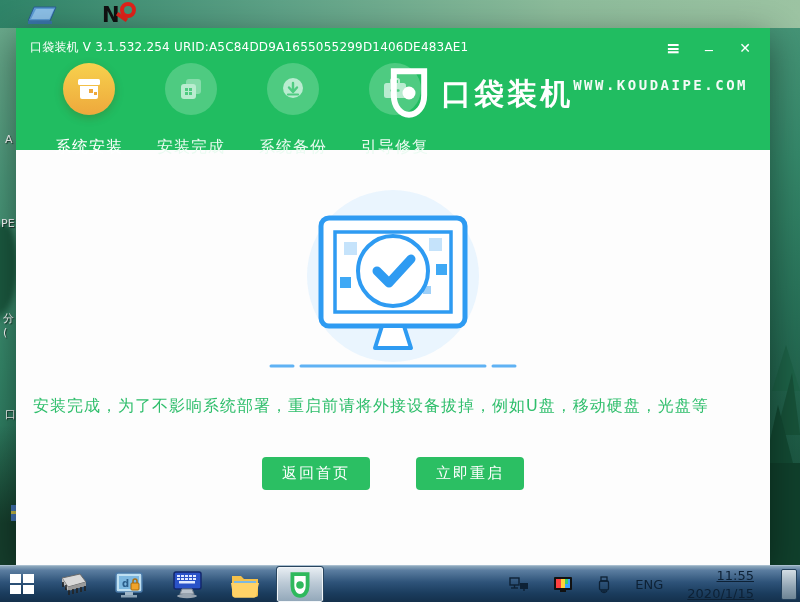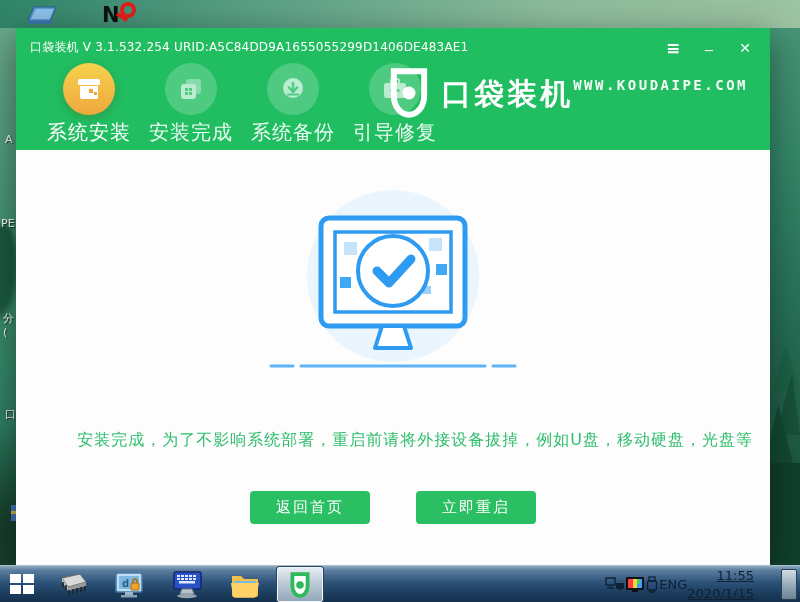--- a/index.html
+++ b/index.html
@@ -37,48 +37,48 @@
   .wc-min { font-size:13px; padding-top:6px; }
   .wc-close { font-size:14px; }
   
   .header { height:95px; background:#21bd61; position:relative; display:flex; align-items:flex-start; }
   .nav { display:flex; padding-left:22px; }
   .nav-item { width:102px; display:flex; flex-direction:column; align-items:center; padding-top:8px; cursor:pointer; }
   .nav-circle { width:52px; height:52px; border-radius:50%; background:#4ecb81;
     display:flex; align-items:center; justify-content:center; }
   .nav-item.active .nav-circle { background:linear-gradient(180deg,#f7d14d,#eea83c);
     box-shadow:0 3px 8px rgba(90,60,0,.25); }
-  .nav-label { margin-top:4px; font-size:20px; color:#eafbf1; letter-spacing:1px; }
+  .nav-label { margin-top:22px; font-size:16px; color:#eafbf1; letter-spacing:1px; }
   .nav-item.active .nav-label { color:#fff; }
   .brand { position:absolute; right:22px; top:12px; display:flex; align-items:center; gap:10px; color:#fff; }
   .brand-text { display:flex; flex-direction:row; }
   .brand-name { font-size:30px; font-weight:bold; letter-spacing:3px; line-height:1.1; }
   .brand-site { font-size:14px; letter-spacing:2.5px; font-weight:bold; opacity:.95;
     font-family:"DejaVu Sans Mono","Liberation Mono",monospace; }
   
   .content { height:415px; position:relative; display:flex; flex-direction:column; align-items:center; }
   .illus { margin-top:26px; }
-  .message { margin-top:44px; color:#2ebe6b; font-size:16px; letter-spacing:1px; text-align:right; width:720px; }
+  .message { margin-top:10px; color:#2ebe6b; font-size:16px; letter-spacing:1px; text-align:left; width:720px; }
   .btn-row { margin-top:40px; display:flex; gap:46px; }
-  .gbtn { width:120px; height:33px; background:#2bbf63; color:#fff; font-size:15px; letter-spacing:2px;
+  .gbtn { width:108px; height:33px; background:#2bbf63; color:#fff; font-size:15px; letter-spacing:2px;
     border:none; border-radius:4px; display:flex; align-items:center; justify-content:center; cursor:pointer;
     font-family:inherit; }
   
   .taskbar { position:absolute; left:0; bottom:0; width:800px; height:37px;
     background:linear-gradient(180deg,#8ea9bd 0%,#5b7da0 12%,#2e5379 45%,#1b3d5e 75%,#14304c 100%);
     border-top:1px solid #a9bfd0; }
   .startbtn { position:absolute; left:10px; top:8px; width:26px; height:22px; cursor:pointer; }
   .startbtn .pane { position:absolute; background:#fff; width:11px; height:9px; }
   .tb-icon { position:absolute; top:4px; width:34px; height:30px; display:flex; align-items:center;
     justify-content:center; cursor:pointer; }
   .tb-active { position:absolute; left:277px; top:1px; width:46px; height:35px;
     background:linear-gradient(180deg,#e7edf2 0%,#bccad6 45%,#93a8ba 100%);
     border:1px solid #f2f6f9; outline:1px solid #28455f; border-radius:2px;
     display:flex; align-items:center; justify-content:center; cursor:pointer; }
-  .tray { position:absolute; right:46px; top:0; height:37px; display:flex; align-items:center; gap:0; }
+  .tray { position:absolute; right:46px; top:0; height:37px; display:flex; align-items:center; gap:24px; }
   .tray-ico { cursor:pointer; display:flex; align-items:center; }
   .tray-lang { color:#0d2135; font-size:13px; cursor:pointer; }
   .tray-clock { color:#0d2135; font-size:13px; text-align:right; line-height:1.35; cursor:pointer;text-decoration:underline; }
   .show-desktop { position:absolute; right:3px; top:3px; width:16px; height:31px;
     background:linear-gradient(180deg,#d3dde4,#8fa3b2 60%,#6d8494); border:1px solid #23415c;
     border-radius:2px; cursor:pointer; }
 </style>
 </head>
 <body>
 

